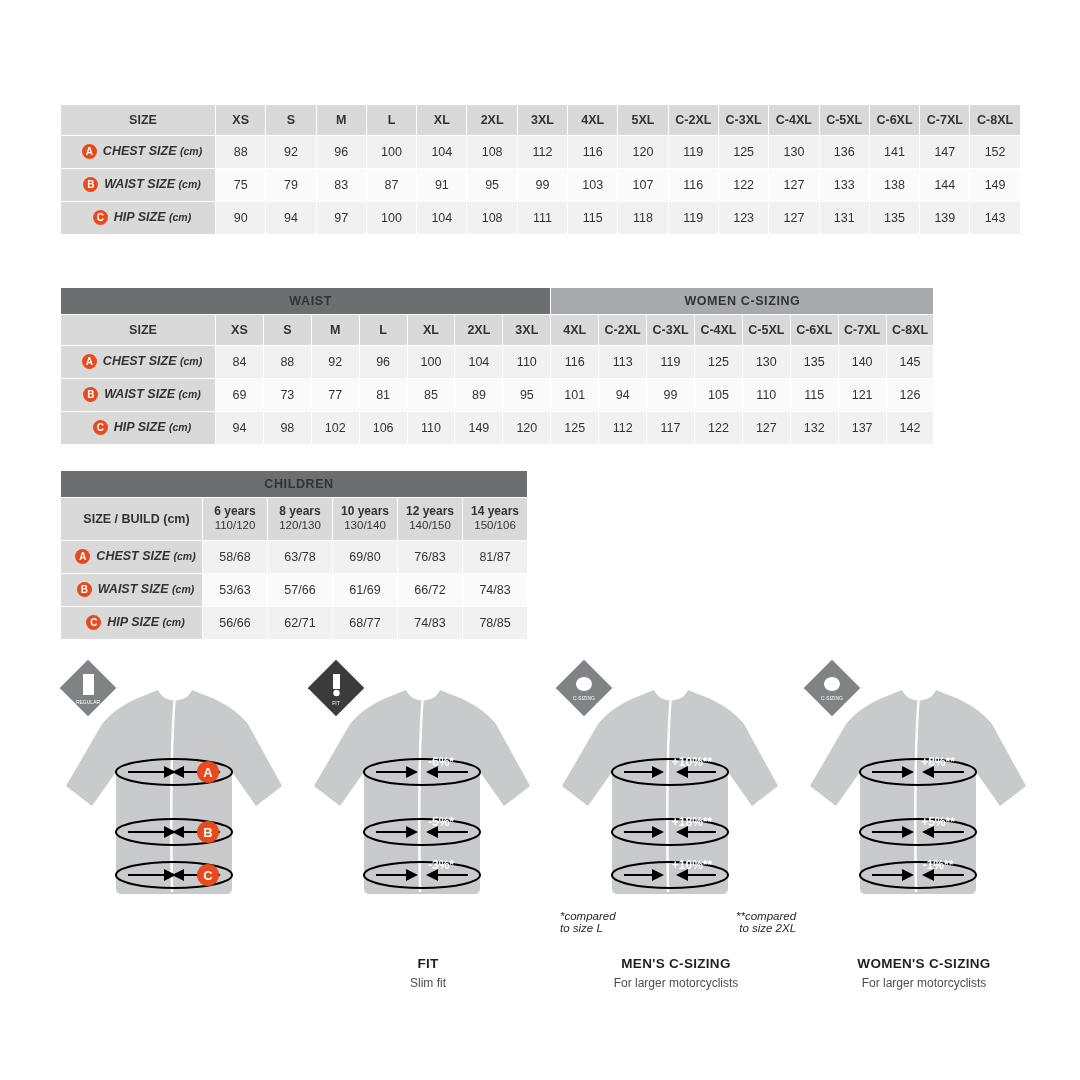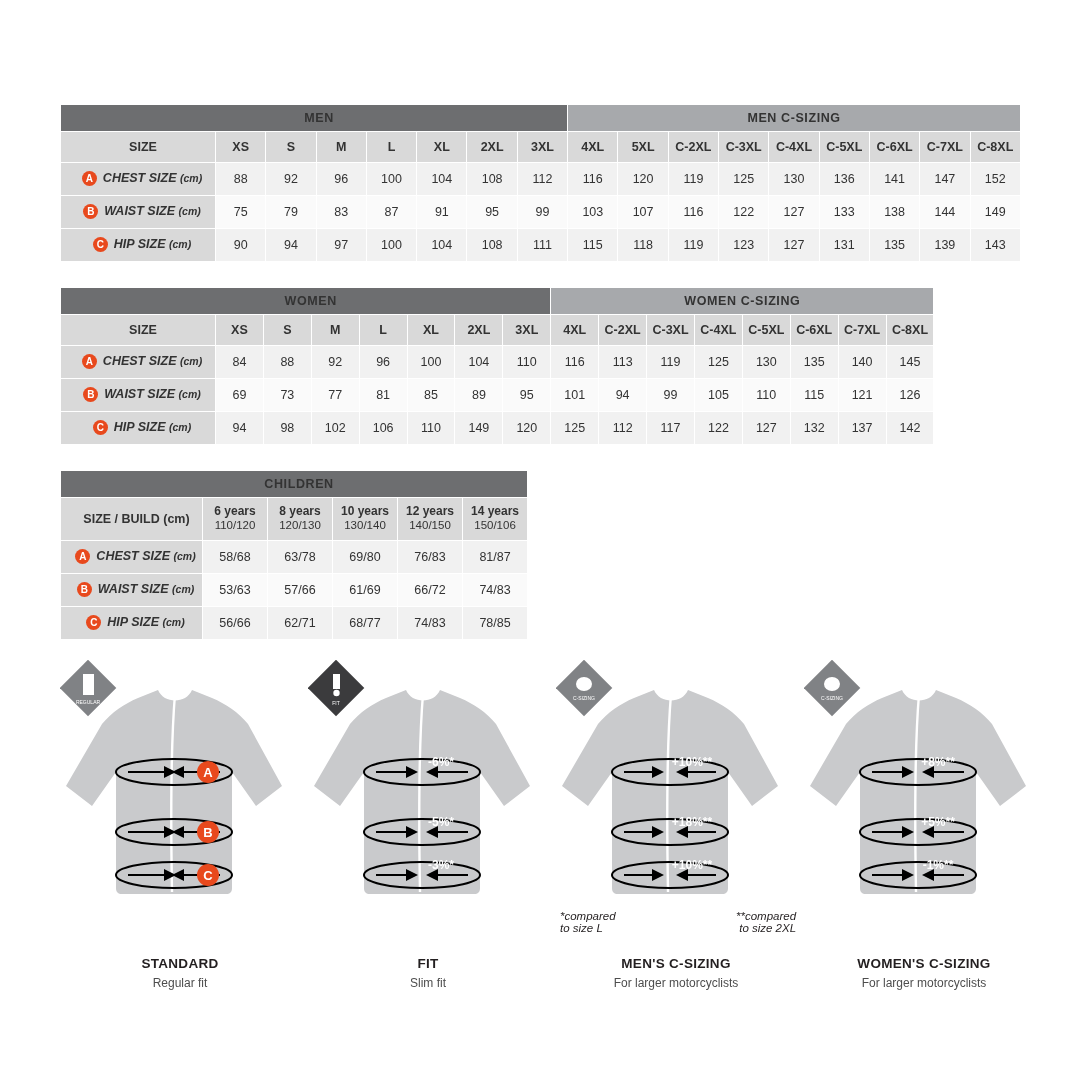--- a/index.html
+++ b/index.html
@@ -156,24 +156,20 @@
 
 <div class="page">
 
 
   <table class="sz" id="men-table" style="left:60px; top:104px; width:960px;">
     <colgroup>
       <col style="width:155px">
       <col span="16" style="width:50.3px">
     </colgroup>
     <tbody>
-      <tr>
-        <td class="band band-dark" colspan="8">MEN</td>
-        <td class="band band-light" colspan="9">MEN C-SIZING</td>
-      </tr>
       <tr>
         <td class="hdr hdr-left">SIZE</td>
         <td class="hdr">XS</td>
         <td class="hdr">S</td>
         <td class="hdr">M</td>
         <td class="hdr">L</td>
         <td class="hdr">XL</td>
         <td class="hdr">2XL</td>
         <td class="hdr">3XL</td>
         <td class="hdr">4XL</td>
@@ -255,21 +251,21 @@
     </tbody>
   </table>
 
   <table class="sz" id="women-table" style="left:60px; top:287px; width:874px;">
     <colgroup>
       <col style="width:155px">
       <col span="15" style="width:47.9px">
     </colgroup>
     <tbody>
       <tr>
-        <td class="band band-dark" colspan="8">WOMEN</td>
+        <td class="band band-dark" colspan="8">WAIST</td>
         <td class="band band-light" colspan="8">WOMEN C-SIZING</td>
       </tr>
       <tr>
         <td class="hdr hdr-left">SIZE</td>
         <td class="hdr">XS</td>
         <td class="hdr">S</td>
         <td class="hdr">M</td>
         <td class="hdr">L</td>
         <td class="hdr">XL</td>
         <td class="hdr">2XL</td>
@@ -451,24 +447,20 @@
         </g>
         <g>
           <circle cx="148" cy="112" r="11" fill="#e8491d"></circle>
           <text x="148" y="117" font-family="Liberation Sans, sans-serif" font-size="13" font-weight="bold" fill="#ffffff" text-anchor="middle">A</text>
           <circle cx="148" cy="172" r="11" fill="#e8491d"></circle>
           <text x="148" y="177" font-family="Liberation Sans, sans-serif" font-size="13" font-weight="bold" fill="#ffffff" text-anchor="middle">B</text>
           <circle cx="148" cy="215" r="11" fill="#e8491d"></circle>
           <text x="148" y="220" font-family="Liberation Sans, sans-serif" font-size="13" font-weight="bold" fill="#ffffff" text-anchor="middle">C</text>
         </g>
       </svg>
-      <div class="fig-caption" style="left:0px;">
-        <div class="t">STANDARD</div>
-        <div class="s">Regular fit</div>
-      </div>
     </div>
 
     <div class="fig" style="left:248px;">
       <svg width="240" height="290" viewBox="0 0 240 290">
         <g>
           <rect x="8" y="8" width="40" height="40" transform="rotate(45 28 28)" fill="#3b3b3d"></rect>
           <rect x="25" y="14" width="7" height="15" fill="#ffffff"></rect>
           <circle cx="28.5" cy="33" r="3.2" fill="#ffffff"></circle>
           <text x="28" y="45" font-family="Liberation Sans, sans-serif" font-size="5" fill="#ffffff" text-anchor="middle">FIT</text>
         </g>

